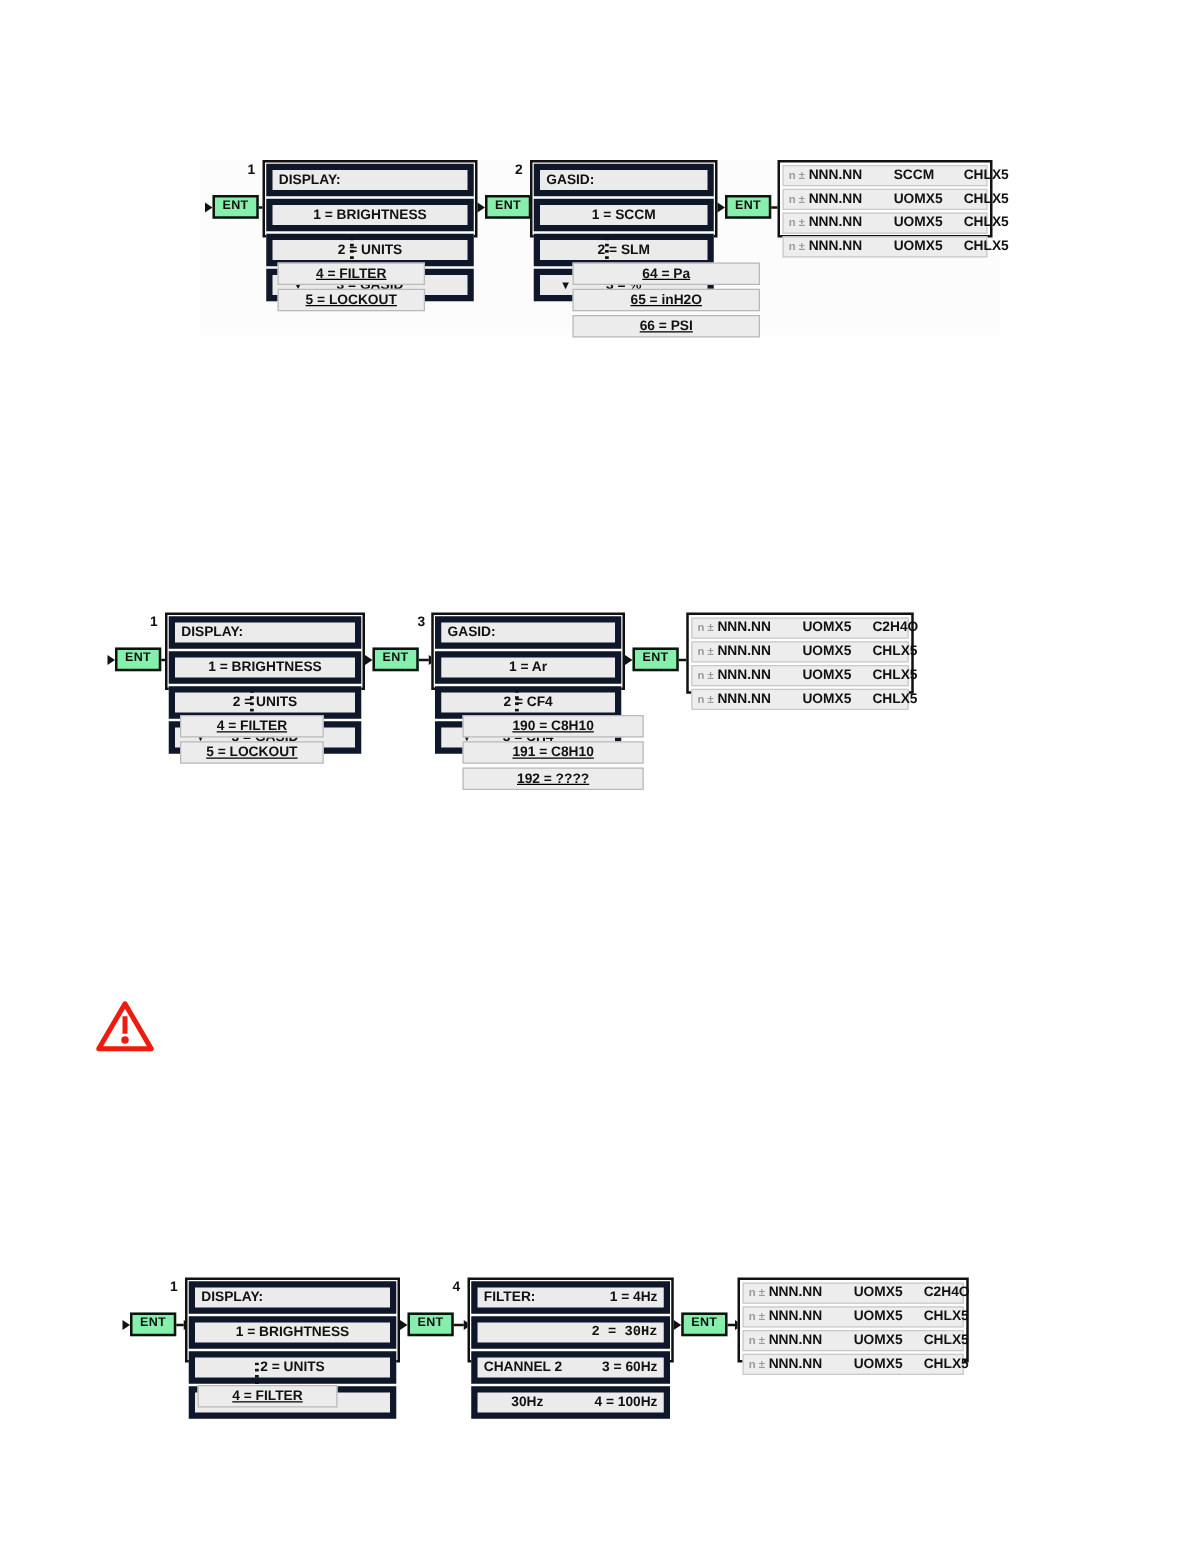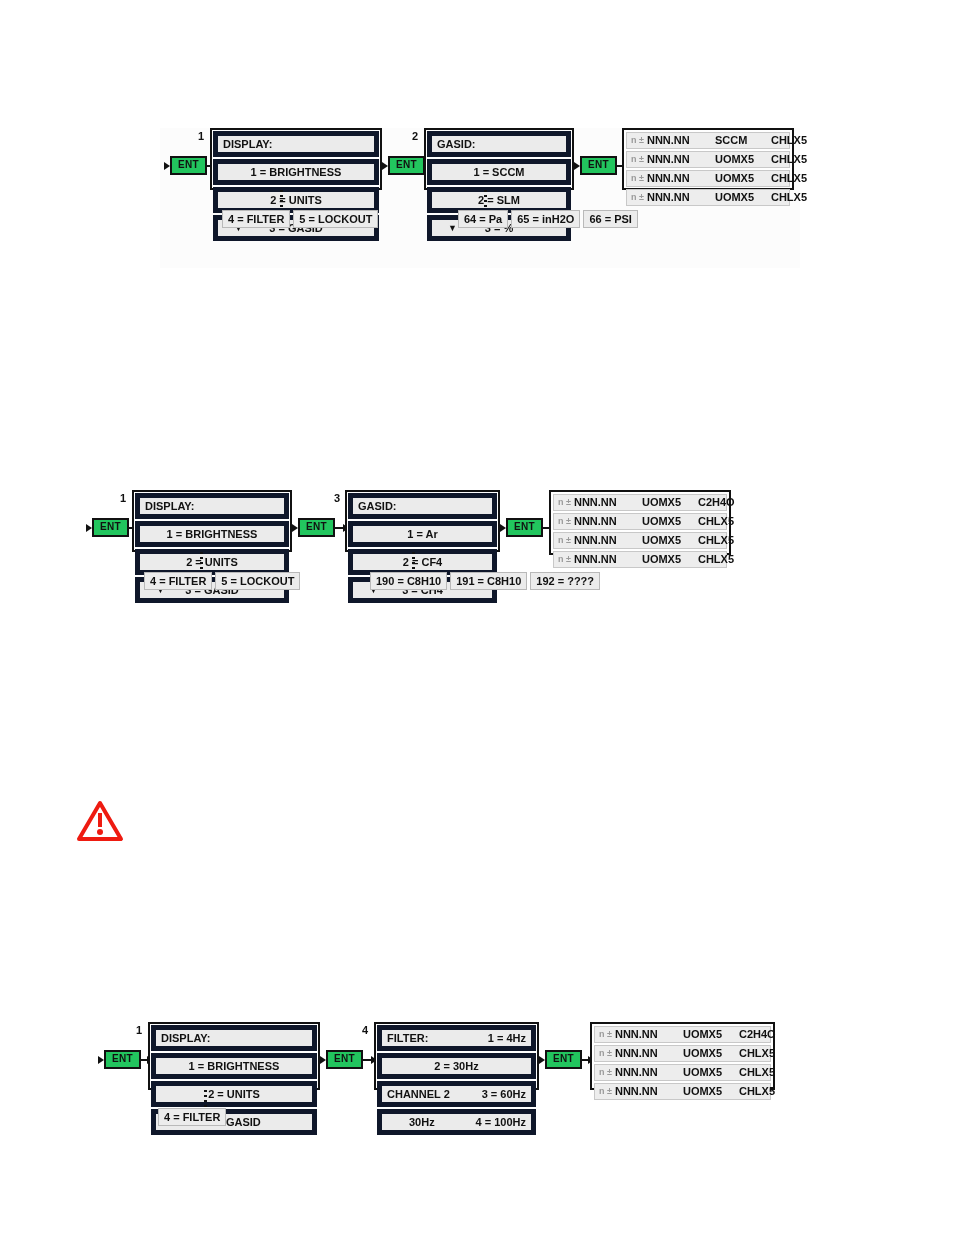--- a/index.html
+++ b/index.html
@@ -8,21 +8,21 @@
     font-family:"Liberation Sans",sans-serif;
     -webkit-font-smoothing:none;
   }
 
   
   .diagram{position:absolute;}
 
   
   .ent-wrap{display:flex;align-items:center;position:relative;}
   .ent{
-    border:2px solid #111;background:#22c55e;
+    border:2px solid #111;background:#86efac;
     font-size:10px;font-weight:bold;letter-spacing:.3px;
     padding:2px 6px 3px 6px;line-height:10px;color:#111;
     white-space:nowrap;
   }
   .arrow-l,.arrow-r{
     width:0;height:0;
     border-top:4px solid transparent;border-bottom:4px solid transparent;
   }
   .arrow-r{border-left:6px solid #111;}
   .lead{height:2px;background:#111;}
@@ -39,21 +39,21 @@
     font-size:11px;line-height:14px;color:#111;
     padding:1px 5px;white-space:nowrap;box-sizing:border-box;
     font-weight:bold;
   }
   .row.left{text-align:left;}
   .row.center{text-align:center;}
   .row.sel{position:relative;text-align:center;}
   .row.sel .caret{position:absolute;left:16px;top:1px;font-size:9px;line-height:14px;}
 
   
-  .cont{display:flex;flex-direction:row;gap:3px;}
+  .cont{display:flex;flex-direction:column;gap:3px;text-decoration:underline;}
   .cont .row{border:1px solid #b9b9b9;background:#ececec;}
 
   
   .dots{
     width:3px;background-image:linear-gradient(#111 50%,rgba(255,255,255,0) 0%);
     background-size:3px 5px;background-repeat:repeat-y;
   }
 
   
   .readout{
@@ -291,21 +291,21 @@
     <div class="lead" style="width:8px;"></div>
     <div class="arrow-r"></div>
   </div>
 
   <div class="idx" style="left:268px;top:2px;">4</div>
   <div class="screen" style="position:absolute;left:280px;top:0px;width:165px;height:68px;">
     <div class="row" style="display:flex;justify-content:space-between;">
       <span>FILTER:</span>
       <span>1 = 4Hz</span>
     </div>
-    <div class="row" style="display:flex;justify-content:center;">
+    <div class="row" style="display:flex;justify-content:flex-end;font-family:Liberation Mono, monospace;">
       <span></span>
       <span>2 = 30Hz</span>
     </div>
     <div class="row" style="display:flex;justify-content:space-between;">
       <span>CHANNEL 2</span>
       <span>3 = 60Hz</span>
     </div>
     <div class="row" style="display:flex;justify-content:space-between;">
       <span style="padding-left:22px;">30Hz</span>
       <span>4 = 100Hz</span>

